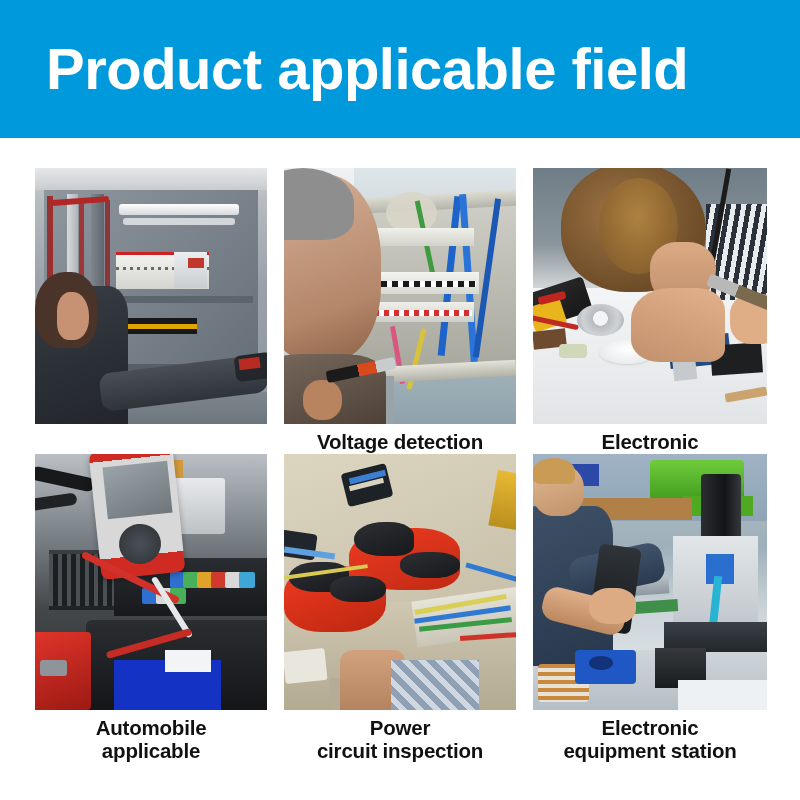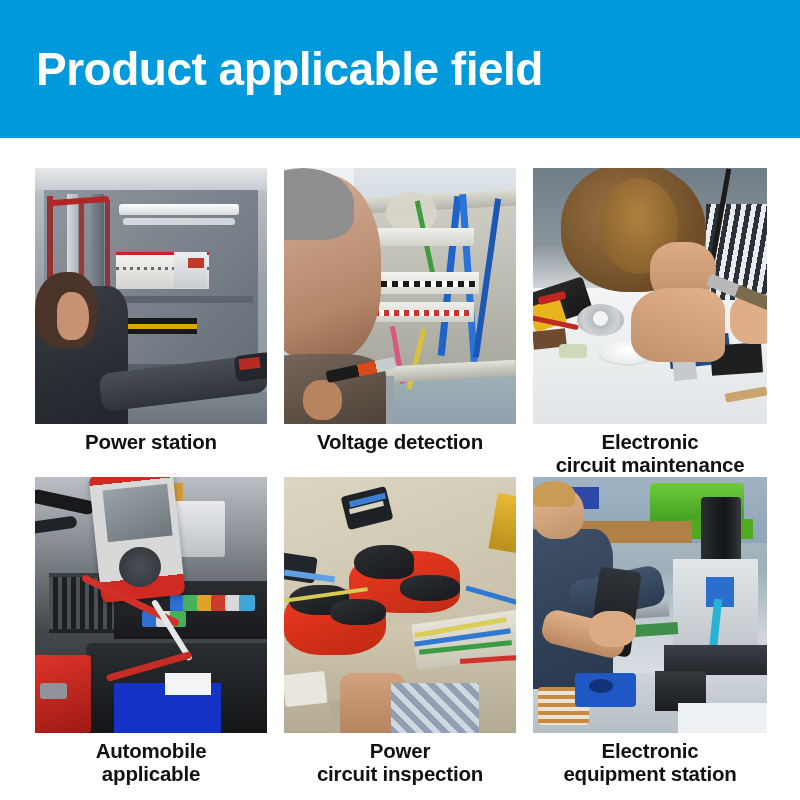--- a/index.html
+++ b/index.html
@@ -8,21 +8,21 @@
     font-family:"Liberation Sans","DejaVu Sans",sans-serif;
   }
   .page{position:relative;width:800px;height:800px;background:#fff;}
 
   
   .banner{
     position:absolute;left:0;top:0;width:800px;height:138px;
     background:#0099dc;display:flex;align-items:center;
   }
   .banner-title{
-    margin-left:36px;color:#ffffff;font-size:46px;font-weight:bold;
+    margin-left:46px;color:#ffffff;font-size:58px;font-weight:bold;
     letter-spacing:-0.5px;line-height:1;white-space:nowrap;
   }
 
   
   .grid{
     position:absolute;left:35px;top:168px;width:732px;
     display:grid;grid-template-columns:232px 232px 234px;
     column-gap:17px;row-gap:0px;
   }
   .cell{width:100%;}
@@ -252,23 +252,20 @@
           <div class="lyr blackbar2"></div>
         <div class="lyr rail2"></div>
         <div class="lyr floor"></div>
         <div class="lyr person"></div>
           <div class="lyr head"></div>
           <div class="lyr face"></div>
         <div class="lyr arm"></div>
           <div class="lyr cuff"></div>
           <div class="lyr redtab"></div>
       </div>
-      <div class="cap">
-        <div>Power station</div>
-      </div>
     </div>
 
     <div class="cell">
       <div class="photo p2">
         <div class="lyr wallL"></div>
           <div class="lyr wallR"></div>
         <div class="lyr board"></div>
           <div class="lyr shelf"></div>
         <div class="lyr wgray"></div>
         <div class="lyr wblue"></div>
@@ -312,21 +309,20 @@
         <div class="lyr pcb"></div>
           <div class="lyr pcbblk"></div>
           <div class="lyr pcbsil"></div>
         <div class="lyr arm"></div>
           <div class="lyr hand2"></div>
           <div class="lyr iron"></div>
         <div class="lyr stick"></div>
       </div>
       <div class="cap">
         <div>Electronic</div>
-        <div>circuit maintenance</div>
       </div>
     </div>
 
     <div class="cell row2">
       <div class="photo p4">
         <div class="lyr bay"></div>
         <div class="lyr hose"></div>
           <div class="lyr hose2"></div>
         <div class="lyr orange"></div>
           <div class="lyr tank"></div>

